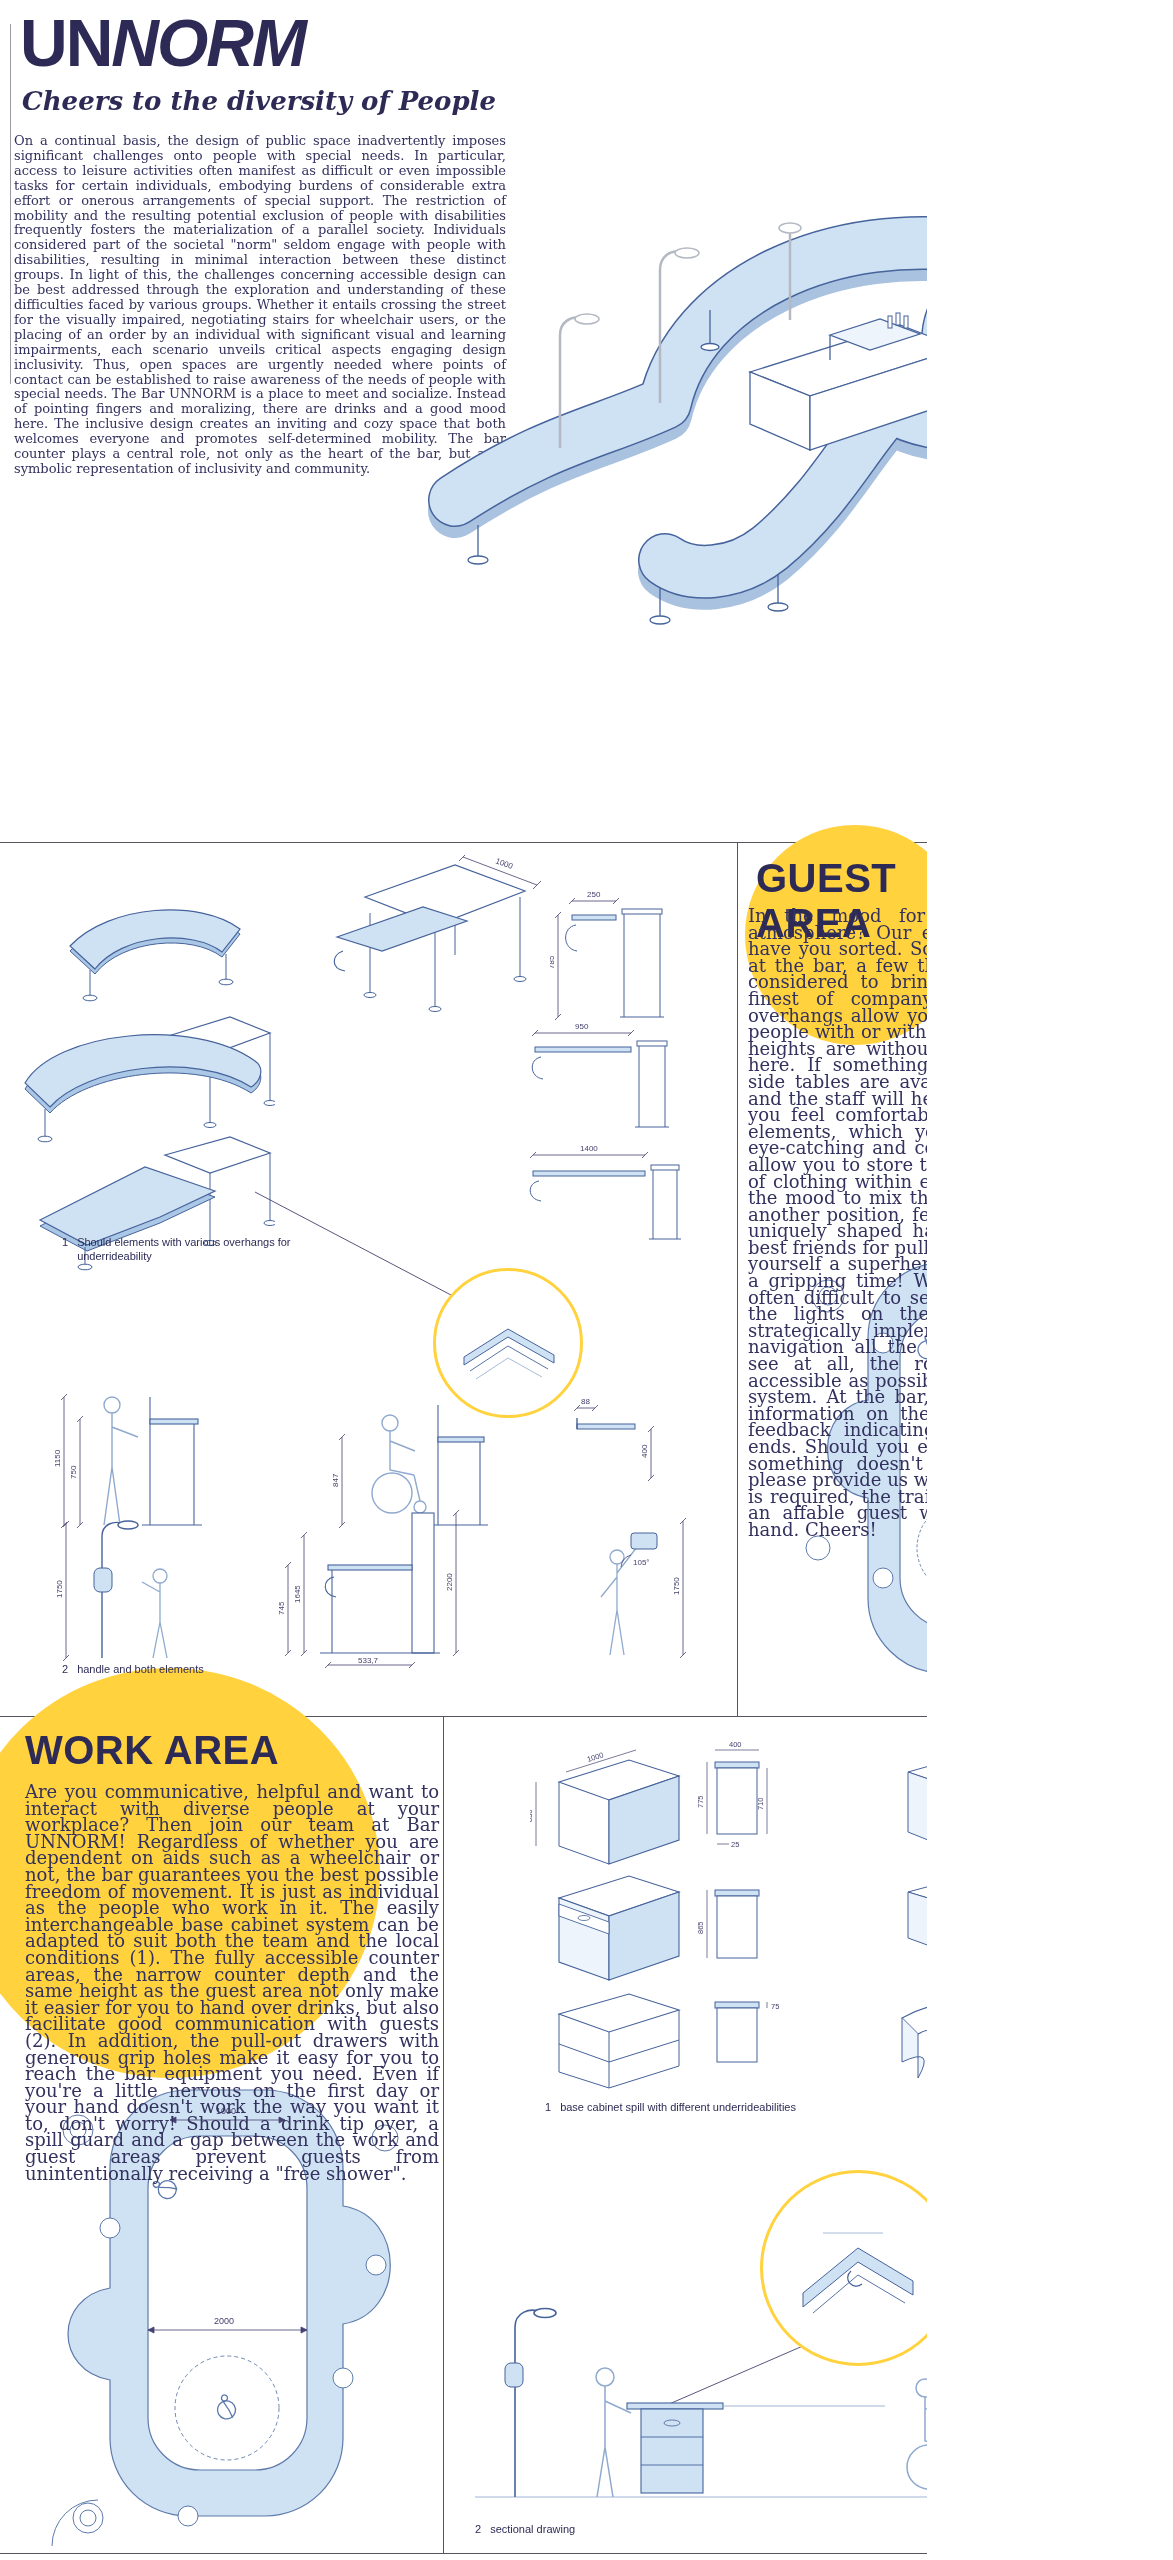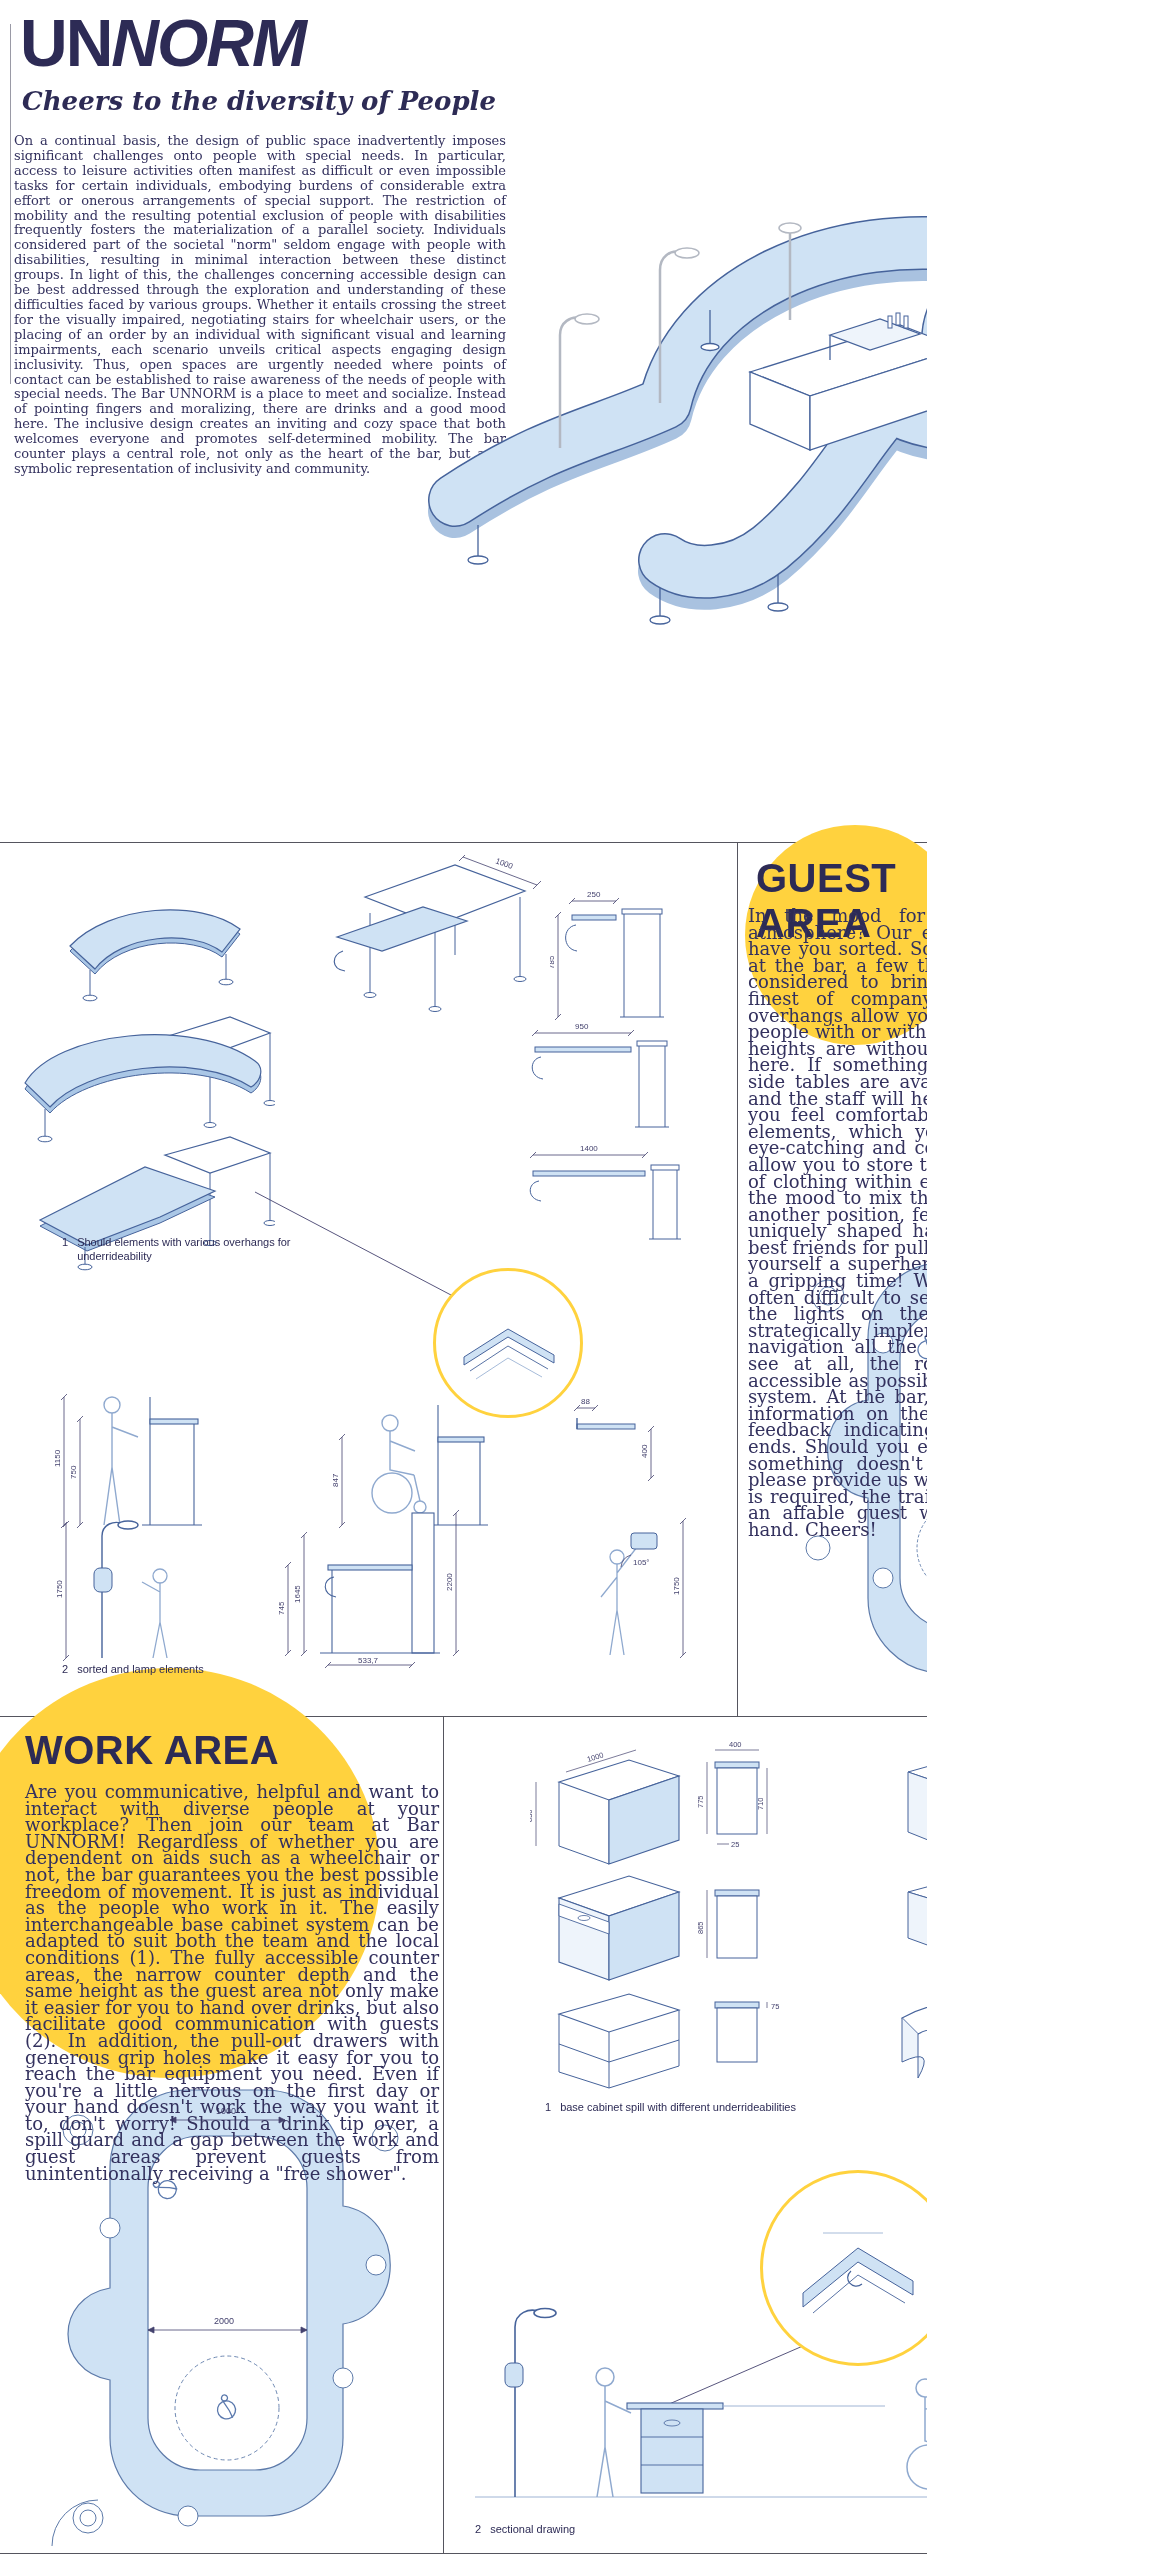--- a/index.html
+++ b/index.html
@@ -359,21 +359,21 @@
     <g stroke="#44426e" stroke-width="0.8" fill="none">
       <line x1="128" y1="16" x2="128" y2="150"></line>
         <line x1="125" y1="19" x2="131" y2="13"></line>
         <line x1="125" y1="153" x2="131" y2="147"></line>
     </g>
     <text x="124" y="90" font-size="8" fill="#44426e" transform="rotate(-90 124 90)">1750</text>
   </svg>
 
   <div class="caption" style="left:62px;top:1662px;width:260px;">
     <span class="cap-num">2</span>
-    <span class="cap-text">sorted and lamp elements</span>
+    <span class="cap-text">handle and both elements</span>
   </div>
 
   <div class="ycircle" style="left:745px;top:825px;width:220px;height:220px;"></div>
   <div class="bighead" style="left:756px;top:856px;">GUEST AREA</div>
   <div class="bodytxt" style="left:748px;top:908px;width:420px;">In the mood for a drink in a relaxed atmosphere? Our easygoing bartenders will have you sorted. So that you can take a seat at the bar, a few things have been carefully considered to bring you together with the finest of company: The various rounded overhangs allow you to sit together amongst people with or without aids (1). Different seat heights are without a doubt accommodated here. If something doesn't quite fit, round side tables are available in various heights, and the staff will help you find a place where you feel comfortable. The handle and lamp elements, which you can recognize by the eye-catching and contrasting colour scheme, allow you to store tools, backpacks and items of clothing within easy reach (2). If you're in the mood to mix things up or get yourself in another position, feel free to grab one of our uniquely shaped handles. They're your new best friends for pulling off an epic rise, giving yourself a superhero boost, or simply having a gripping time! What's better yet? As it is often difficult to seeing in a bar's dim light, the lights on these elements have been strategically implemented, enabling smooth navigation all the way around. If you can't see at all, the room has been made as accessible as possible with a tactile guidance system. At the bar, a tactile edge gives you information on the shape of the table and feedback indicating the edge of the table ends. Should you encounter any issues, or if something doesn't quite meet your needs, please provide us with feedback. If assistance is required, the trained staff or perhaps even an affable guest will be certain to lend a hand. Cheers!</div>
 
   <svg class="dwg" style="left:788px;top:1248px;" width="377" height="455" viewBox="0 0 377 455">
     <defs>
       <g id="wc1" stroke="#5b79ad" fill="none" stroke-width="1.3">
         <circle cx="0" cy="2" r="9"></circle>

